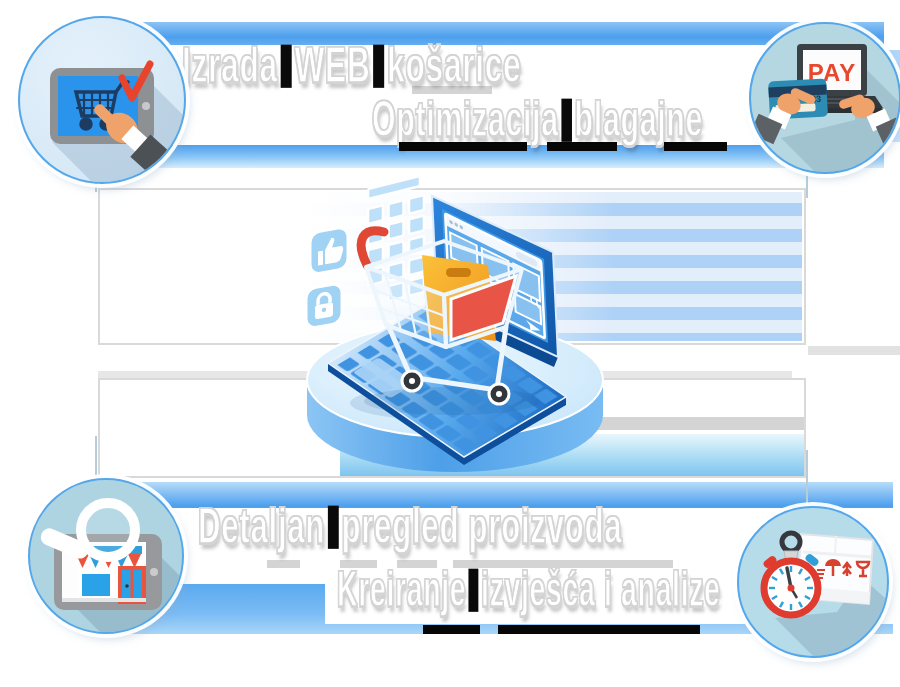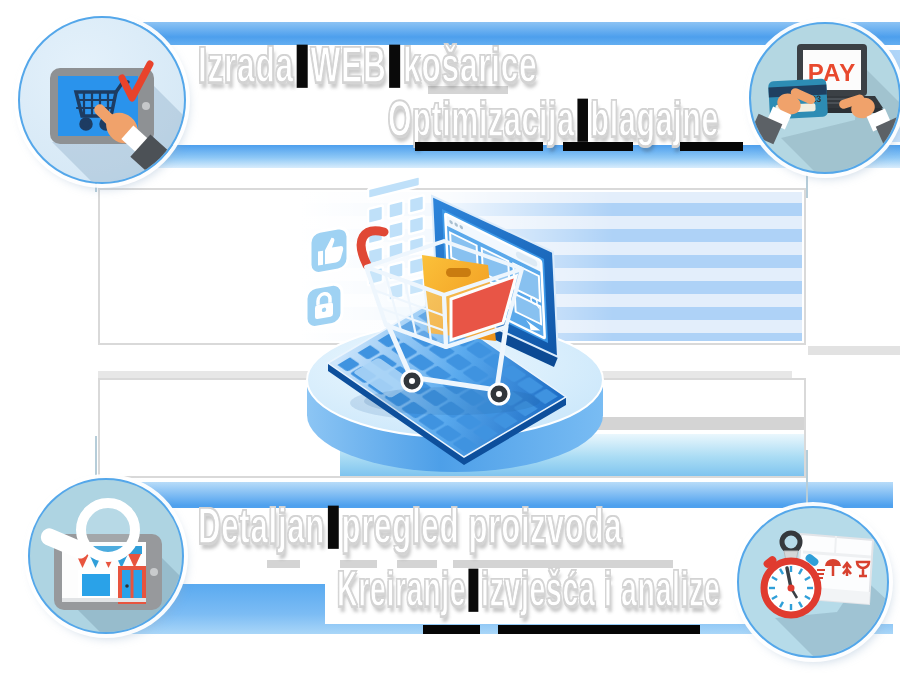--- a/index.html
+++ b/index.html
@@ -56,21 +56,21 @@
   .circle svg{position:absolute;left:0;top:0;}
   .center-art{position:absolute;left:270px;top:175px;width:360px;height:310px;z-index:5;}
 </style>
 </head>
 <body>
 
 <div id="stage">
 
   <div class="stripes-bg"></div>
 
-  <div class="ribbon" style="left:100px;top:22px;width:800px;height:146px;">
+  <div class="ribbon" style="left:84px;top:22px;width:800px;height:146px;">
     <div class="stripe rt-s1"></div>
     <div class="stripe rt-mid"></div>
     <div class="stripe rt-s2"></div>
     <div class="gdash" style="left:328px;top:64px;width:80px;"></div>
     <div class="txt-line t1"><span>Izrada</span><span class="bar"></span><span>WEB</span><span class="bar"></span><span>košarice</span></div>
     <div class="txt-line t2"><span>Optimizacija</span><span class="bar"></span><span>blagajne</span></div>
     <div class="ublk" style="left:315px;top:120px;width:128px;"></div>
     <div class="ublk" style="left:463px;top:120px;width:70px;"></div>
     <div class="ublk" style="left:580px;top:120px;width:63px;"></div>
   </div>

